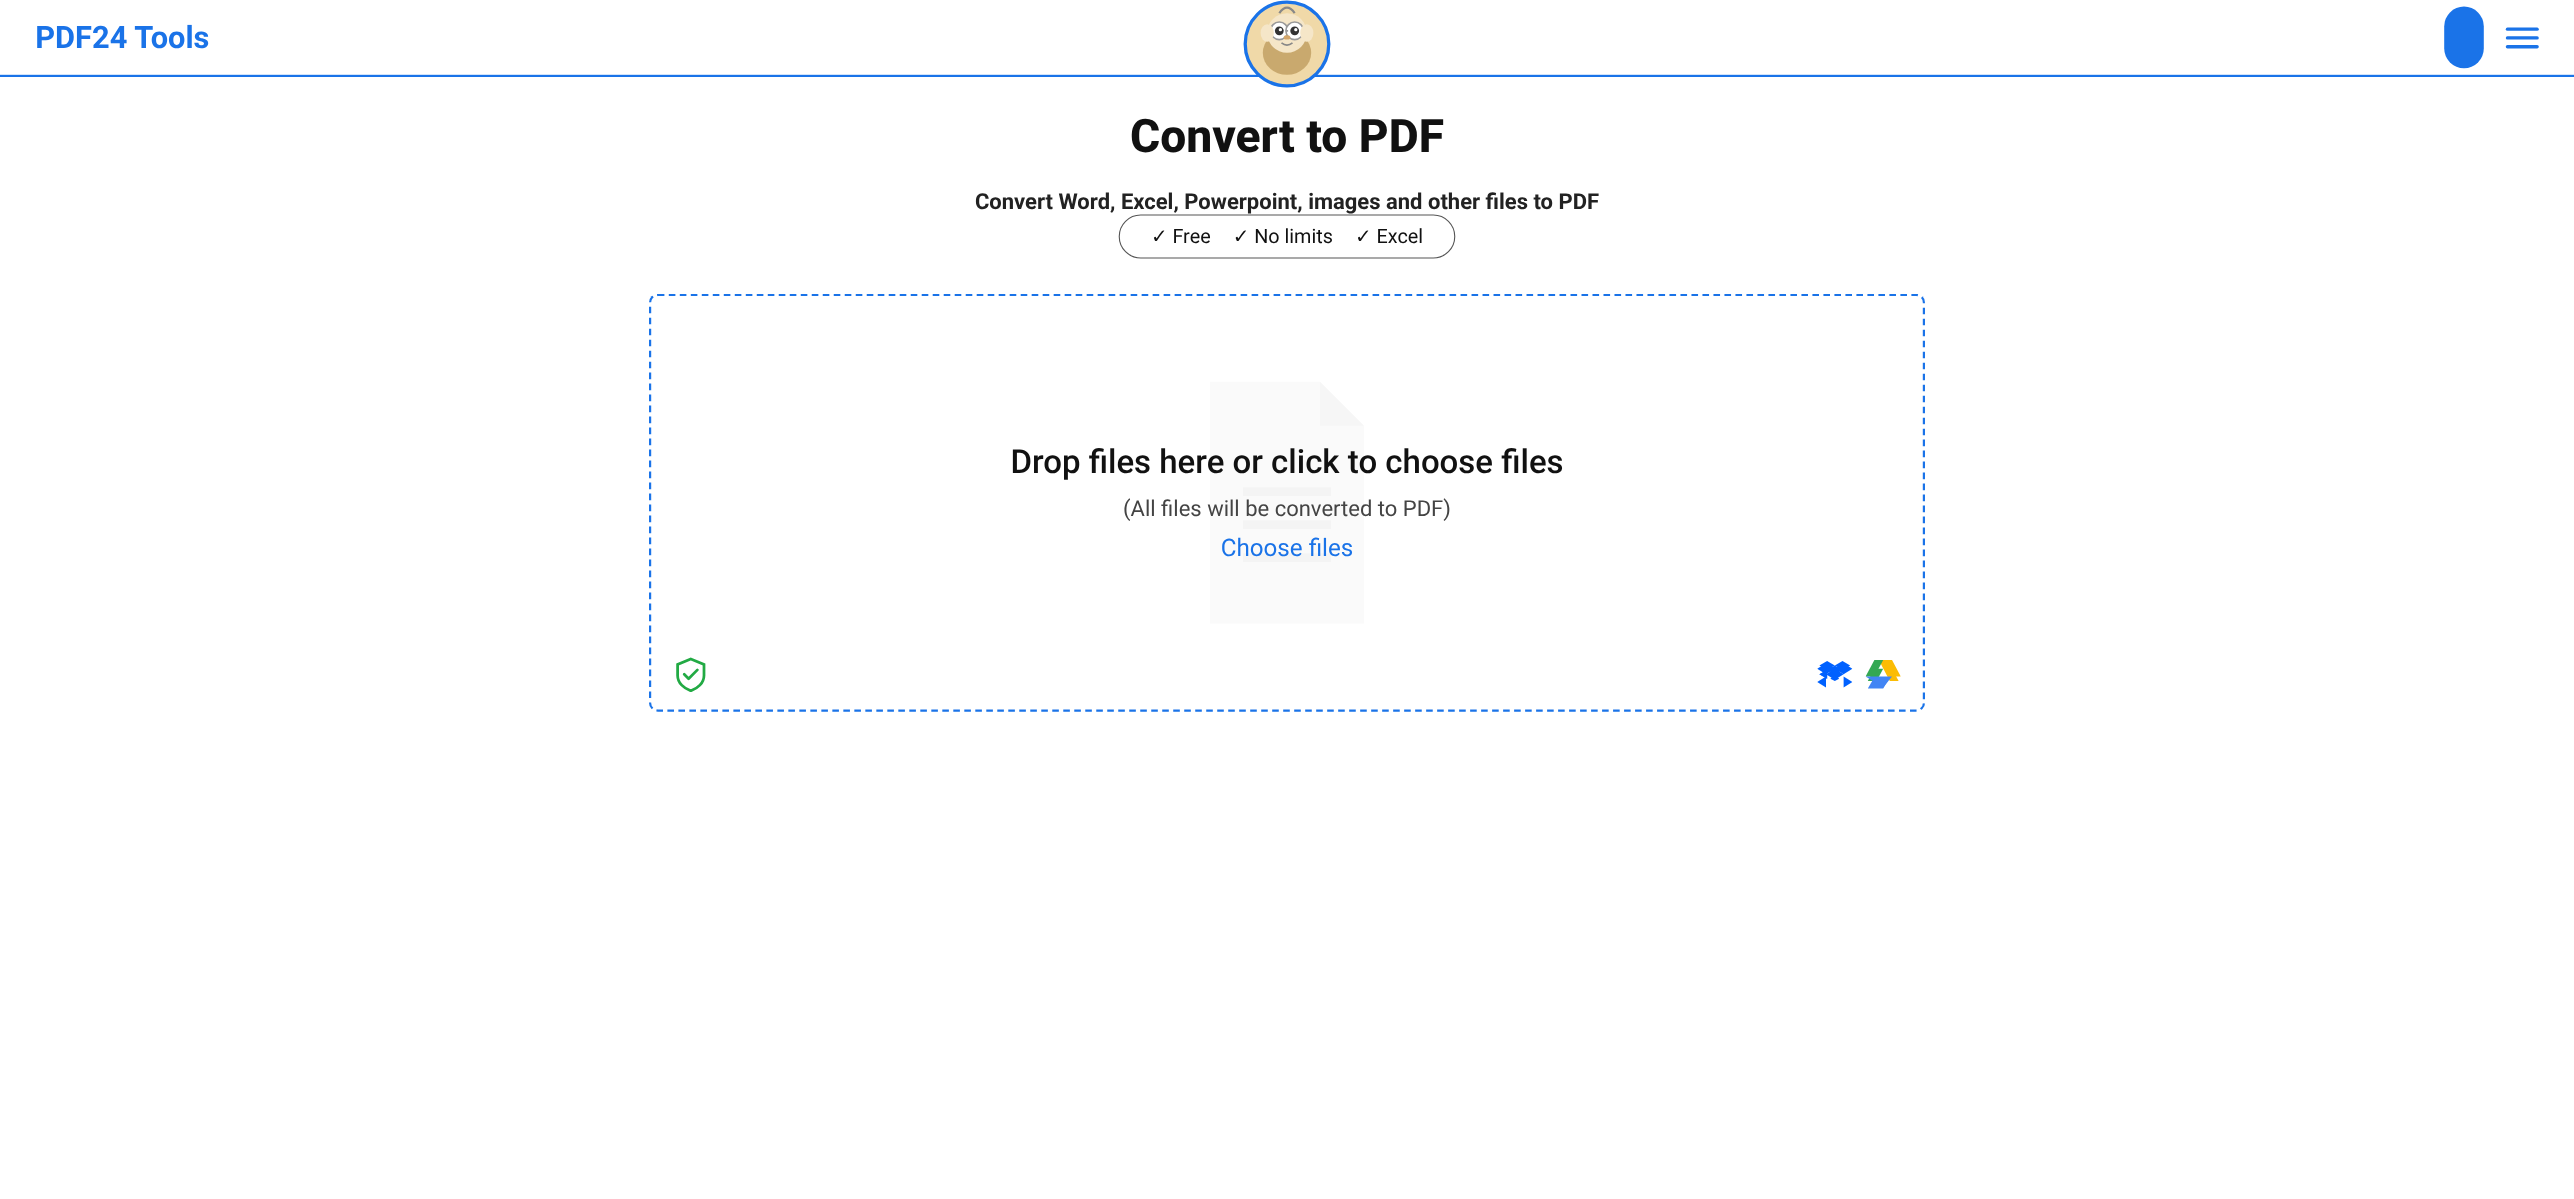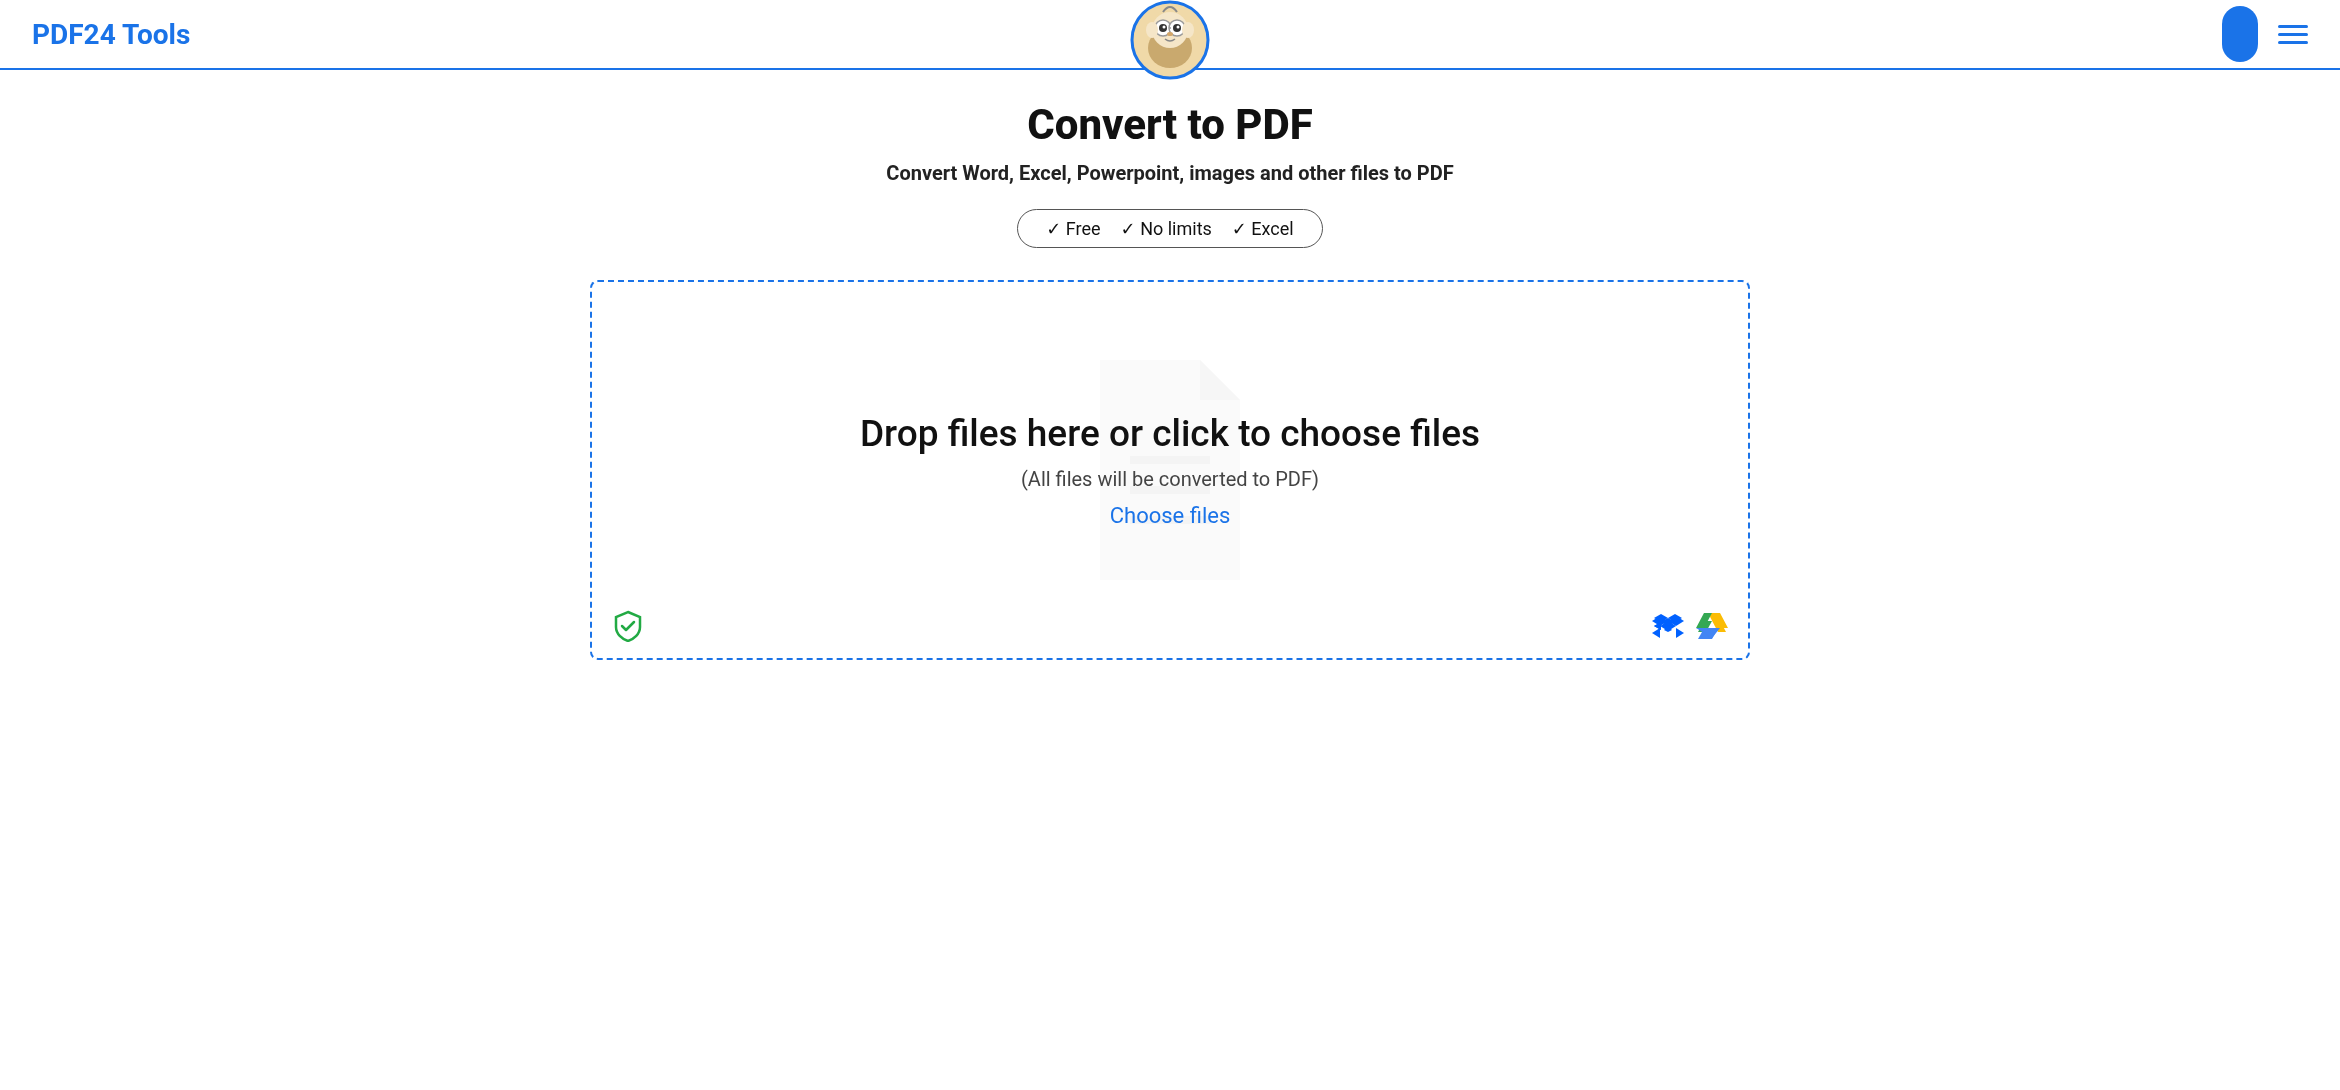--- a/index.html
+++ b/index.html
@@ -77,30 +77,29 @@
       display: flex;
       flex-direction: column;
       align-items: center;
     }
 
     .page-title {
       font-size: 42px;
       font-weight: 800;
       color: #111;
       margin-top: 10px;
-      margin-bottom: 12px;
+      margin-bottom: 22px;
       text-align: center;
     }
 
     .page-subtitle {
       font-size: 20px;
       font-weight: 700;
       color: #222;
       text-align: right;
-      margin-bottom: 24px;
     }
 
     .features-badge {
       display: inline-flex;
       align-items: center;
       gap: 20px;
       border: 1.5px solid #555;
       border-radius: 30px;
       padding: 8px 28px;
       font-size: 18px;
@@ -142,21 +141,21 @@
     .dropzone-content {
       position: relative;
       z-index: 1;
       display: flex;
       flex-direction: column;
       align-items: center;
       gap: 12px;
     }
 
     .dropzone-title {
-      font-size: 37px;
+      font-size: 30px;
       font-weight: 500;
       color: #111;
       text-align: center;
     }
 
     .dropzone-subtitle {
       font-size: 20px;
       color: #444;
       text-align: center;
     }

